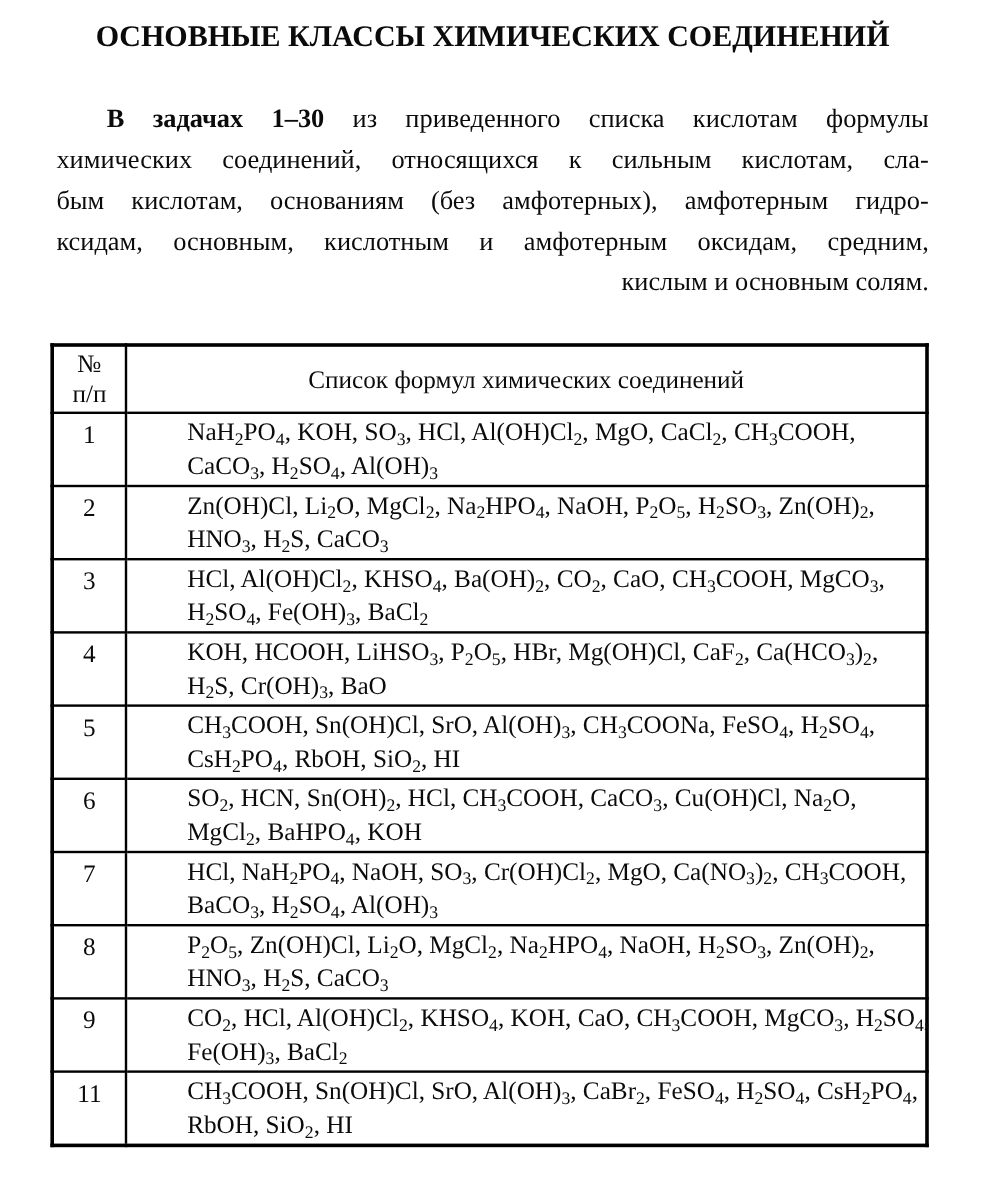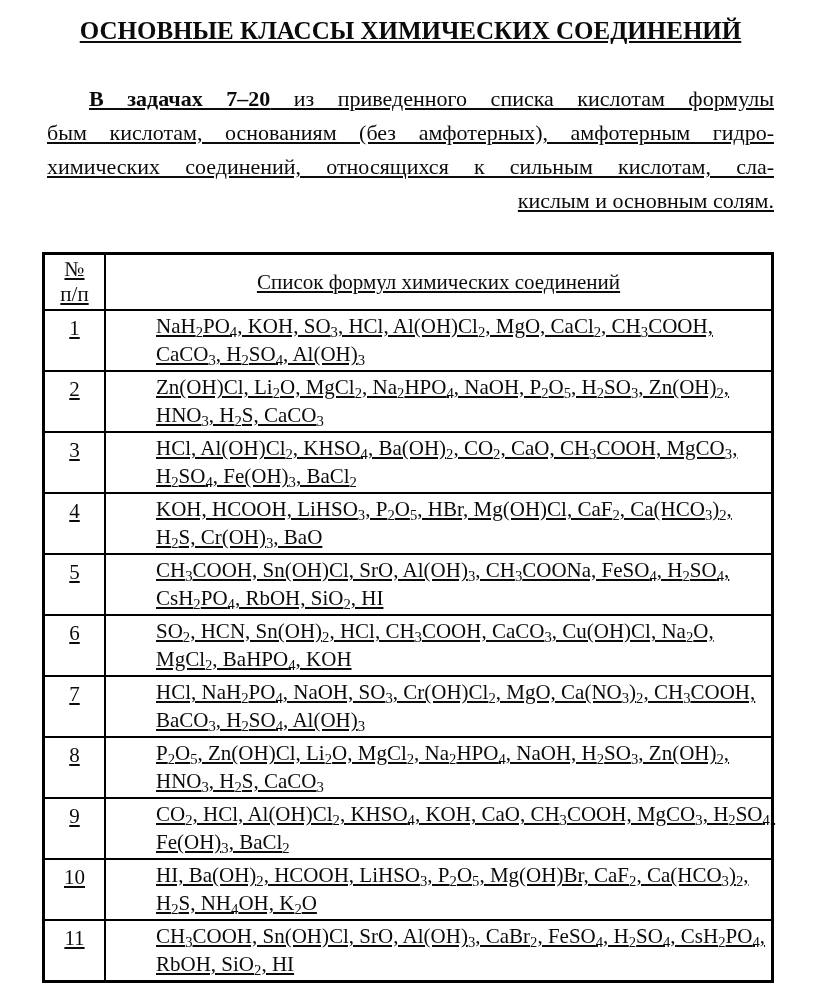--- a/index.html
+++ b/index.html
@@ -12,21 +12,20 @@
     height: 1000px;
     overflow: hidden;
     font-family: "Liberation Serif", "DejaVu Serif", serif;
     color: #0b0b0b;
   }
   .page {
     box-sizing: border-box;
     width: 829px;
     height: 798px;
     padding: 16px 55px 0 42px;
-    text-decoration: underline;
   }
   .title {
     margin: 0 0 0 5px;
     font-size: 25px;
     font-weight: bold;
     text-align: center;
     line-height: 30px;
     white-space: nowrap;
   }
   .intro {
@@ -87,23 +86,24 @@
   }
 </style>
 </head>
 <body>
 
 <div class="page">
 
   <h1 class="title">ОСНОВНЫЕ КЛАССЫ ХИМИЧЕСКИХ СОЕДИНЕНИЙ</h1>
 
   <div class="intro">
-    <div class="iline just indent"><b>В задачах 7–20</b><span> из приведенного списка кислотам формулы</span></div>
+    <div class="iline just indent"><b>В задачах 1–30</b><span> из приведенного списка кислотам формулы</span></div>
+    <div class="iline just">химических соединений, относящихся к сильным кислотам, сла-</div>
     <div class="iline just">бым кислотам, основаниям (без амфотерных), амфотерным гидро-</div>
-    <div class="iline just">химических соединений, относящихся к сильным кислотам, сла-</div>
+    <div class="iline just">ксидам, основным, кислотным и амфотерным оксидам, средним,</div>
     <div class="iline">кислым и основным солям.</div>
   </div>
 
   <table class="compounds">
     <thead>
       <tr>
         <th class="col-num"><span>№</span><br><span>п/п</span></th>
         <th>Список формул химических соединений</th>
       </tr>
     </thead>
@@ -165,27 +165,20 @@
           </td>
         </tr>
         <tr>
           <td class="num">9</td>
           <td class="formulas">
             <div>CO<sub>2</sub>, HCl, Al(OH)Cl<sub>2</sub>, KHSO<sub>4</sub>, KOH, CaO, CH<sub>3</sub>COOH, MgCO<sub>3</sub>, H<sub>2</sub>SO<sub>4</sub>,</div>
             <div>Fe(OH)<sub>3</sub>, BaCl<sub>2</sub></div>
           </td>
         </tr>
         <tr>
-          <td class="num">10</td>
-          <td class="formulas">
-            <div>HI, Ba(OH)<sub>2</sub>, HCOOH, LiHSO<sub>3</sub>, P<sub>2</sub>O<sub>5</sub>, Mg(OH)Br, CaF<sub>2</sub>, Ca(HCO<sub>3</sub>)<sub>2</sub>,</div>
-            <div>H<sub>2</sub>S, NH<sub>4</sub>OH, K<sub>2</sub>O</div>
-          </td>
-        </tr>
-        <tr>
           <td class="num">11</td>
           <td class="formulas">
             <div>CH<sub>3</sub>COOH, Sn(OH)Cl, SrO, Al(OH)<sub>3</sub>, CaBr<sub>2</sub>, FeSO<sub>4</sub>, H<sub>2</sub>SO<sub>4</sub>, CsH<sub>2</sub>PO<sub>4</sub>,</div>
             <div>RbOH, SiO<sub>2</sub>, HI</div>
           </td>
         </tr>
       </tbody>
   </table>
 
 </div>

